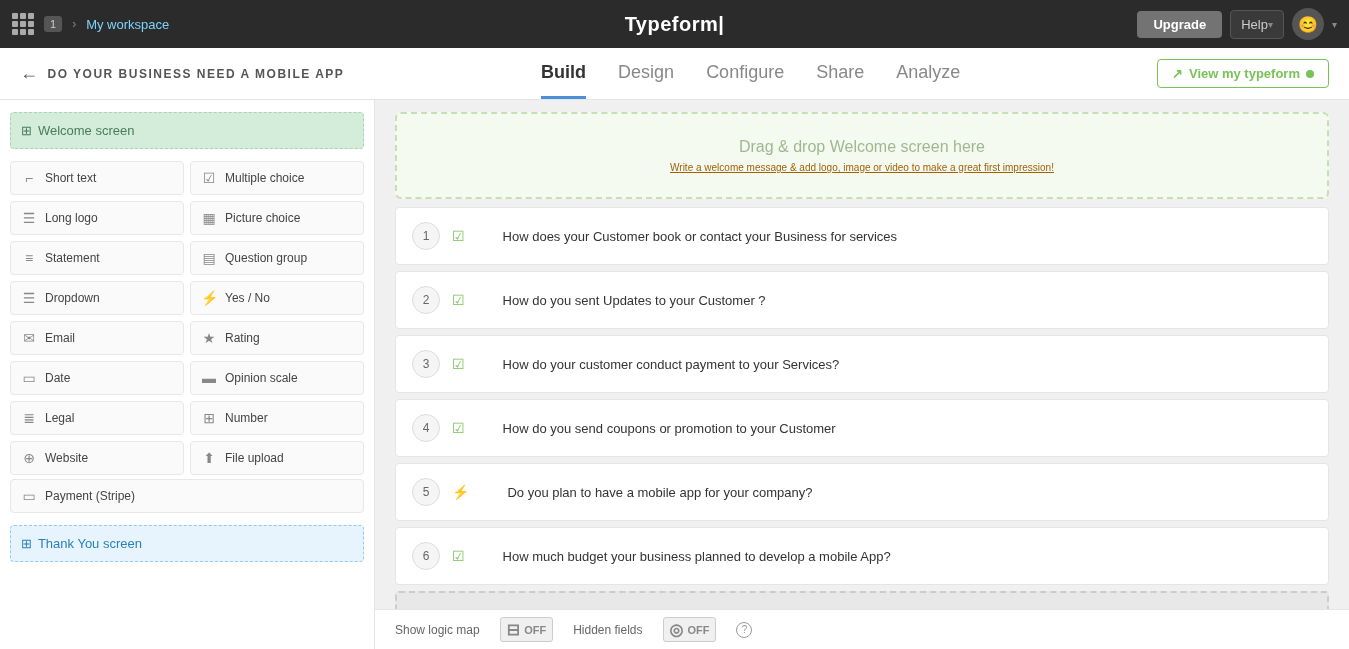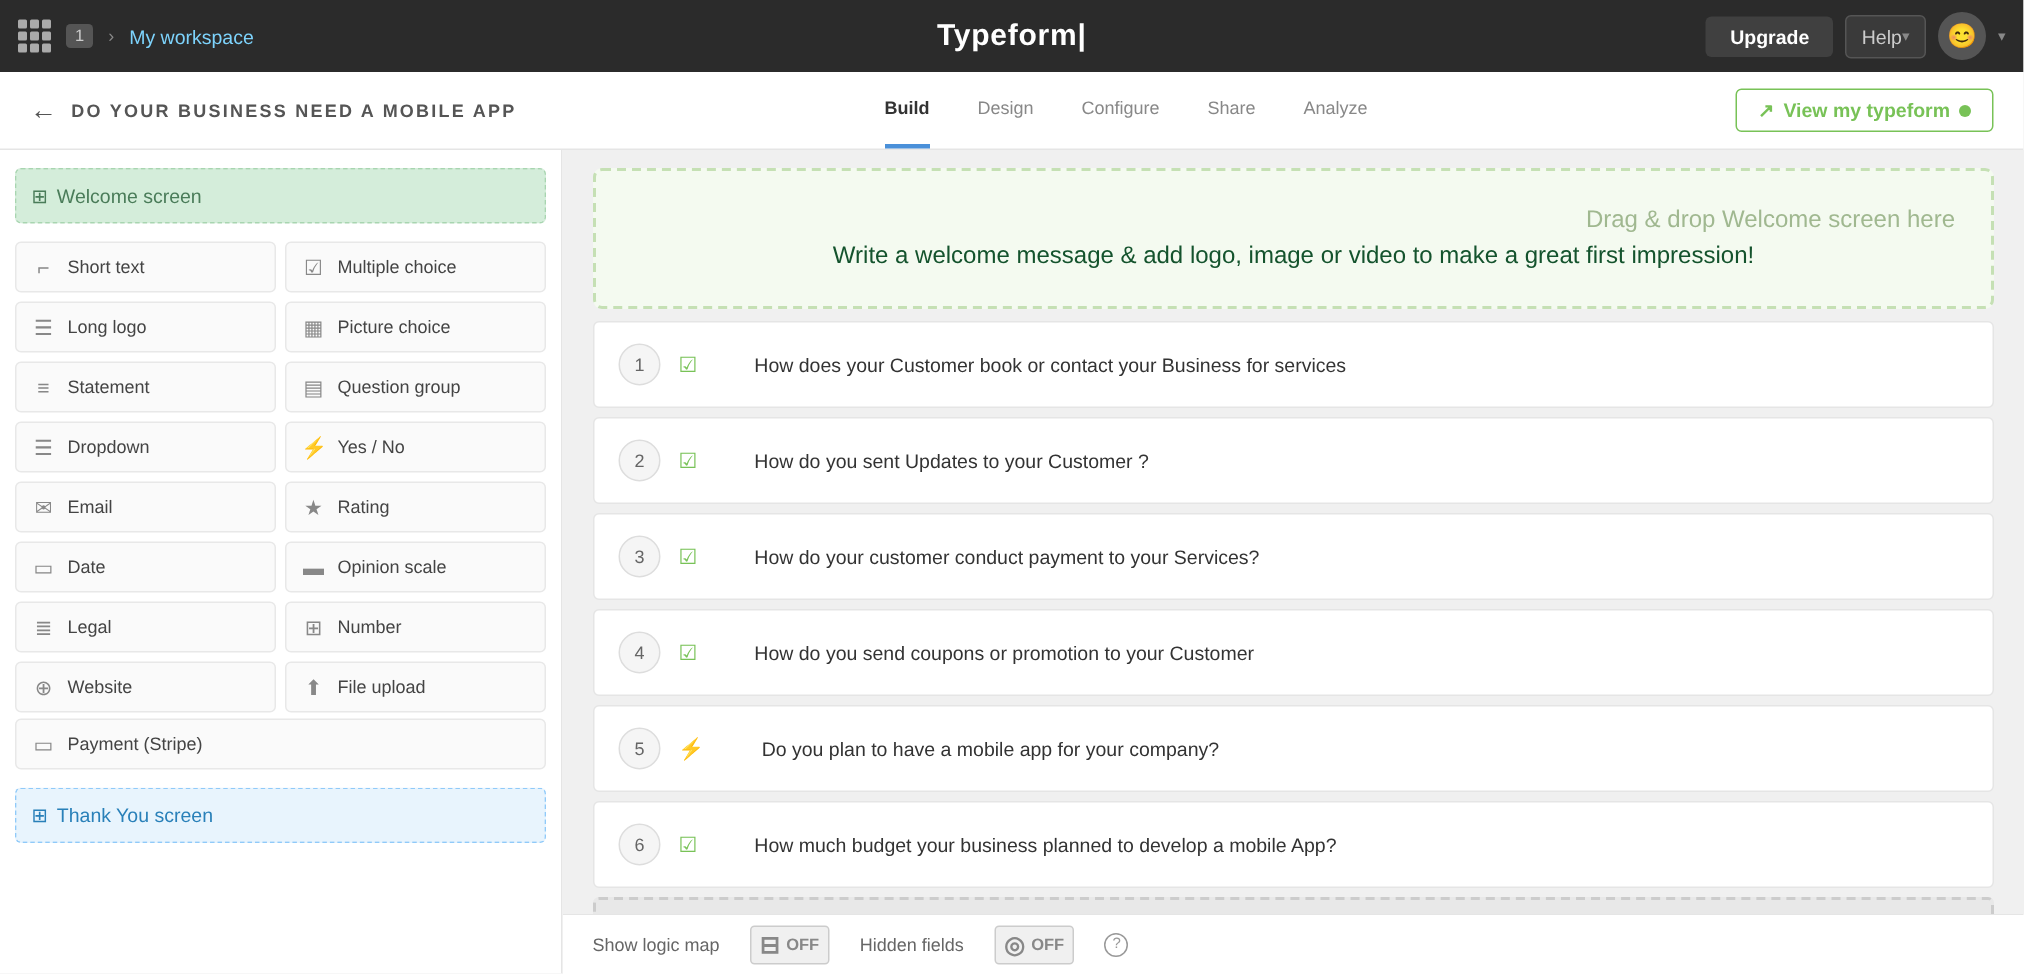--- a/index.html
+++ b/index.html
@@ -45,21 +45,21 @@
       font-weight: 600;
       letter-spacing: 0.5px;
     }
     .cursor { color: #fff; }
     .top-nav-right {
       display: flex;
       align-items: center;
       gap: 8px;
     }
     .btn-upgrade {
-      background: #404040;
+      background: #737373;
       color: #fff;
       border: none;
       padding: 6px 16px;
       border-radius: 4px;
       font-size: 13px;
       font-weight: 600;
       cursor: pointer;
     }
     .btn-help {
       background: #3a3a3a;
@@ -112,21 +112,21 @@
       border: none;
     }
     .back-arrow { font-size: 18px; }
     .tabs {
       display: flex;
       align-items: center;
       gap: 32px;
       height: 100%;
     }
     .tab {
-      font-size: 12px;
+      font-size: 18px;
       color: #888;
       cursor: pointer;
       height: 100%;
       display: flex;
       align-items: center;
       border-bottom: 3px solid transparent;
       padding-bottom: 0;
     }
     .tab.active {
       color: #333;
@@ -224,22 +224,22 @@
     
     .welcome-drop {
       margin: 12px 20px 8px;
       background: #f4faf0;
       border: 2px dashed #c5e0b4;
       border-radius: 6px;
       padding: 24px;
       text-align: center;
       color: #a0b890;
     }
-    .welcome-drop .drop-title { font-size: 16px; margin-bottom: 6px; text-align: right; }
-    .welcome-drop .drop-sub { font-size: 16px; color: #14532d; }
+    .welcome-drop .drop-title { font-size: 16px; margin-bottom: 6px; }
+    .welcome-drop .drop-sub { font-size: 10px; color: #a16207; text-decoration: underline; }
 
     
     .questions-area {
       padding: 0 20px;
     }
     .question-row {
       display: flex;
       align-items: center;
       background: #fff;
       border: 1px solid #e5e5e5;

